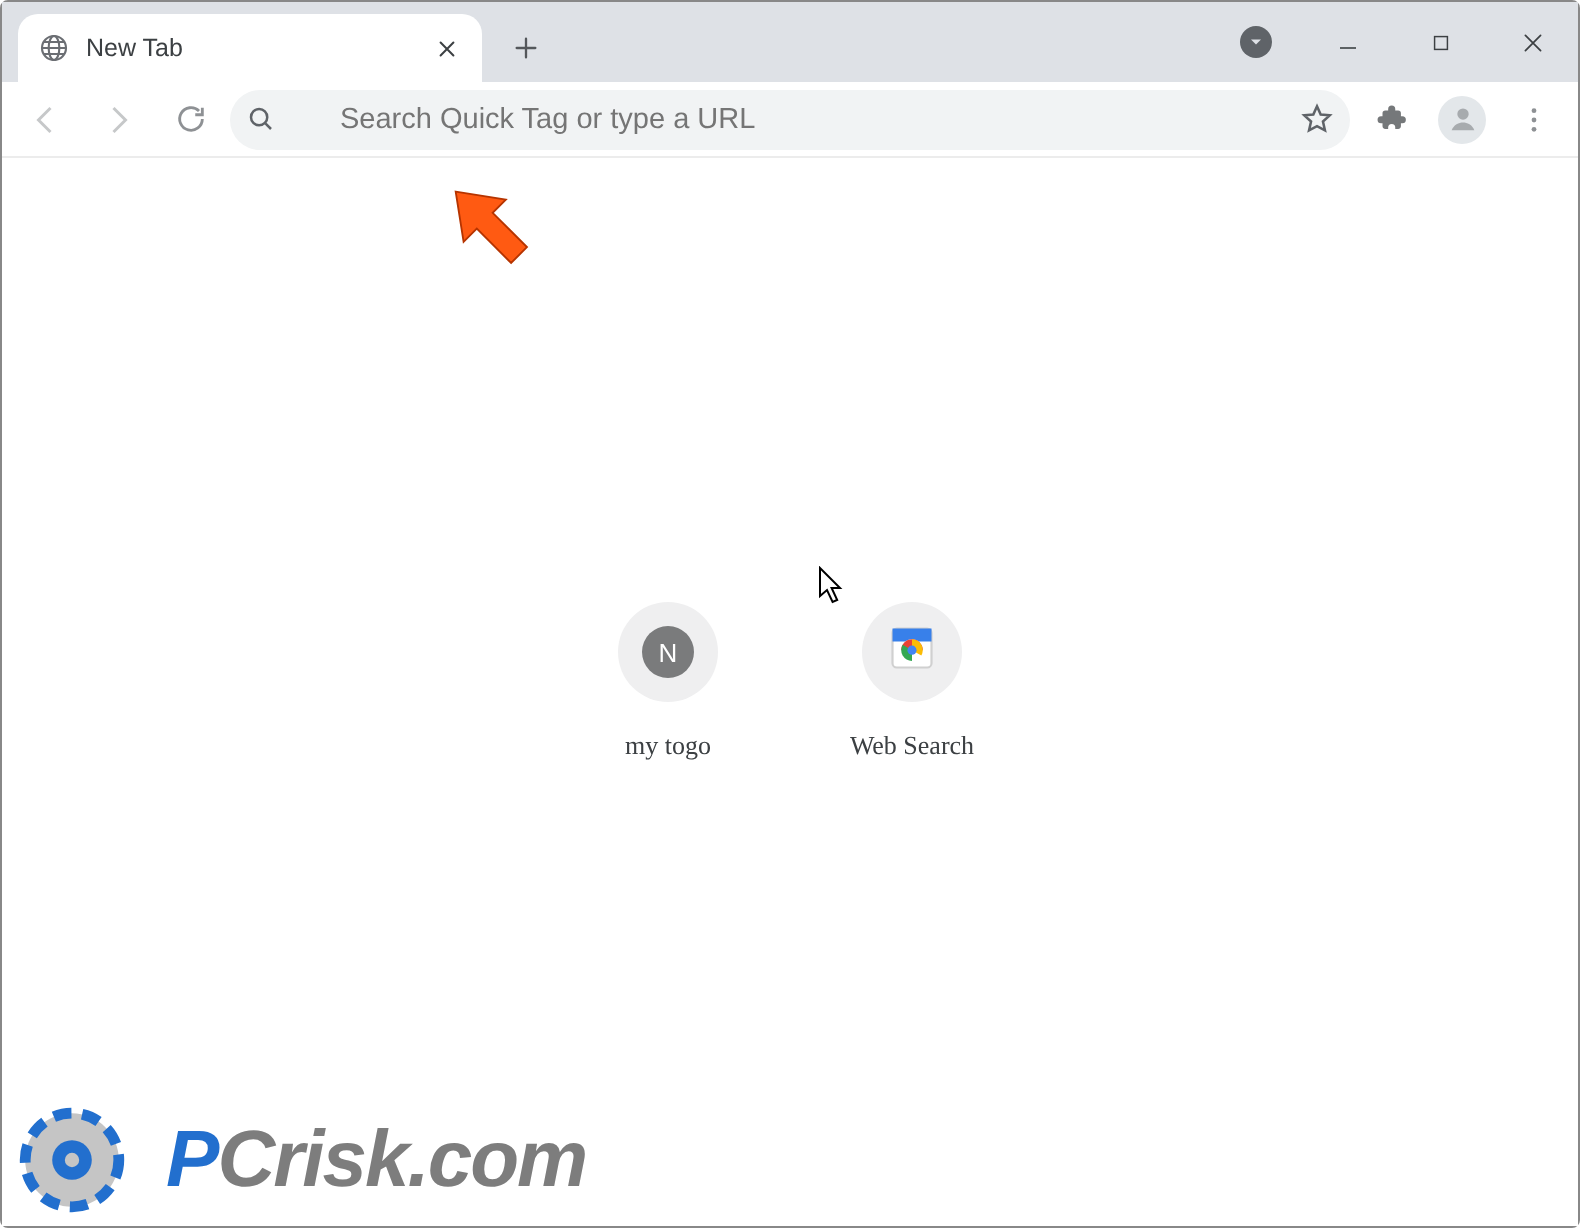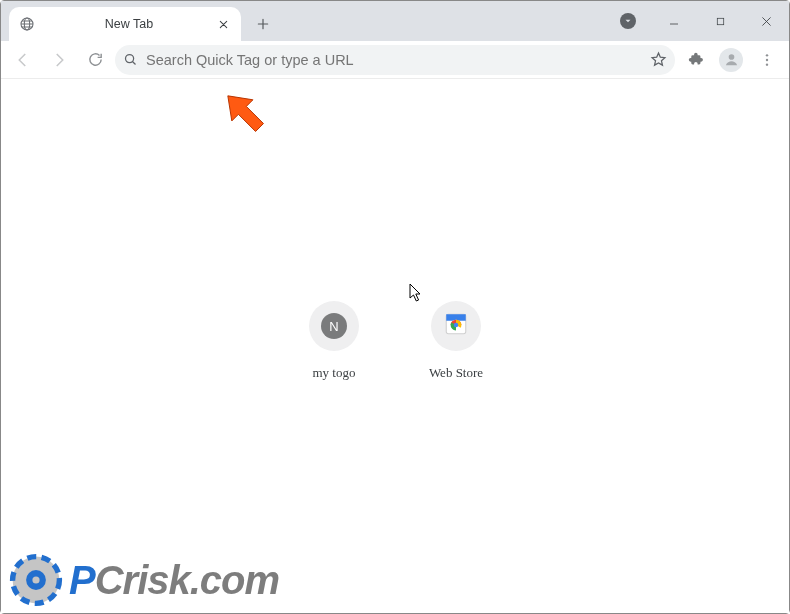--- a/index.html
+++ b/index.html
@@ -3,57 +3,57 @@
 <meta charset="utf-8">
 <style>
   * { box-sizing: border-box; margin: 0; padding: 0; }
   html, body { width: 790px; height: 614px; overflow: hidden; font-family: "Segoe UI", Arial, sans-serif; background: #fff; }
   .window { width: 790px; height: 614px; border: 1px solid #888; background: #fff; position: relative; border-radius: 4px; }
 
   
   .tabstrip { height: 40px; background: #dee1e6; display: flex; align-items: flex-end; padding-left: 8px; position: relative; }
   .tab { display: flex; align-items: center; width: 232px; height: 34px; background: #fff; border-radius: 10px 10px 0 0; padding: 0 10px; position: relative; }
   .tab .favicon { width: 16px; height: 16px; margin-right: 8px; flex: 0 0 auto; }
-  .tab .title { flex: 1 1 auto; font-size: 12.5px; color: #3c4043; white-space: nowrap; overflow: hidden; text-overflow: ellipsis; text-align: center; }
+  .tab .title { flex: 1 1 auto; font-size: 12.5px; color: #3c4043; white-space: nowrap; overflow: hidden; text-overflow: ellipsis; }
   .tab .close { flex: 0 0 auto; width: 16px; height: 16px; display: flex; align-items: center; justify-content: center; }
   .newtab { width: 28px; height: 28px; margin-left: 8px; margin-bottom: 3px; display: flex; align-items: center; justify-content: center; border-radius: 50%; }
   .newtab svg { opacity: .85; }
 
   .wincontrols { position: absolute; right: 0; top: 0; height: 40px; display: flex; }
   .wincontrols .wc { width: 46px; height: 40px; display: flex; align-items: center; justify-content: center; }
   .wincontrols .wc-badge { width: 46px; height: 40px; display: flex; align-items: center; justify-content: center; }
   .badge-circle { width: 16px; height: 16px; border-radius: 50%; background: #5f6368; display: flex; align-items: center; justify-content: center; }
   .badge-circle svg { display: block; }
 
   
   .toolbar { height: 38px; background: #fff; border-bottom: 1px solid #ececec; display: flex; align-items: center; padding: 0 6px; gap: 4px; }
   .tbtn { width: 32px; height: 32px; display: flex; align-items: center; justify-content: center; border-radius: 50%; }
   .tbtn.disabled svg { opacity: .35; }
   .tbtn svg { opacity: .7; }
   .omnibox { flex: 1 1 auto; height: 30px; background: #f1f3f4; border-radius: 15px; display: flex; align-items: center; padding: 0 8px; gap: 8px; }
-  .omnibox input { flex: 1; border: none; background: transparent; outline: none; font-size: 14.5px; color: #5f6368; }
+  .omnibox input { flex: 1; border: none; background: transparent; outline: none; font-size: 14.5px; color: #5f6368; margin-left: 24px; }
   .omnibox .search-ic, .omnibox .star-ic { flex: 0 0 auto; display: flex; }
   .avatar { width: 24px; height: 24px; border-radius: 50%; background: #e3e7ea; display:flex; align-items:center; justify-content:center; }
 
   
   .content { position: relative; height: calc(614px - 40px - 38px - 2px); background: #fff; }
   .shortcuts { position: absolute; top: 222px; left: 0; right: 0; display: flex; justify-content: center; gap: 40px; }
   .shortcut { width: 82px; display: flex; flex-direction: column; align-items: center; gap: 14px; }
   .sc-circle { width: 50px; height: 50px; border-radius: 50%; background: #efeff0; display: flex; align-items: center; justify-content: center; }
   .sc-letter { width: 26px; height: 26px; border-radius: 50%; background: #7a7b7c; color: #fff; font-size: 13px; display:flex; align-items:center; justify-content:center; font-weight: 500; }
   .sc-label { font-size: 13px; color: #3c4043; text-align: center; font-family: Liberation Serif, serif; }
 
   
   .arrow { position: absolute; top: 84px; left: 216px; width: 56px; height: 56px; pointer-events: none; }
 
   
   .cursor { position: absolute; top: 204px; left: 408px; pointer-events: none; }
 
   
-  .watermark { position: absolute; left: 8px; bottom: 6px; display: flex; align-items: center; gap: 6px; opacity: .9; }
+  .watermark { position: absolute; left: 8px; bottom: 6px; display: flex; align-items: center; gap: 20px; opacity: .9; }
   .wm-disc { width: 54px; height: 54px; }
   .wm-text { font-family: Verdana, Arial, sans-serif; font-size: 40px; font-style: italic; font-weight: 600; letter-spacing: -1px; }
   .wm-p { color: #0b60c9; }
   .wm-c { color: #707070; }
   .wm-r { color: #707070; }
 </style>
 </head>
 <body>
 
 <div class="window">
@@ -177,21 +177,21 @@
               <rect x="3" y="3" width="18" height="18" rx="2" fill="#fff" stroke="#d0d0d0"></rect>
               <rect x="3" y="3" width="18" height="6" fill="#3880ea"></rect>
               <circle cx="12" cy="13" r="5" fill="#fff"></circle>
               <path d="M7 13a5 5 0 0 1 10 0" fill="#ea4335"></path>
               <path d="M12 8a5 5 0 0 1 4.3 7.5L12 13z" fill="#fbbc05"></path>
               <path d="M12 18a5 5 0 0 1-4.3-7.5L12 13z" fill="#34a853"></path>
               <circle cx="12" cy="13" r="2.1" fill="#4285f4"></circle>
             </svg>
           </span>
         </div>
-        <div class="sc-label">Web Store</div>
+        <div class="sc-label">Web Search</div>
       </div>
     </div>
 
     <span class="cursor">
       <svg width="16" height="20" viewBox="0 0 16 20">
           <path d="M1 1l0 14 3.5-3 2.8 6 2.3-1-2.8-6 4.2 0z" fill="#fff" stroke="#000" stroke-width="1"></path>
         </svg>
     </span>
 
     <div class="watermark">

